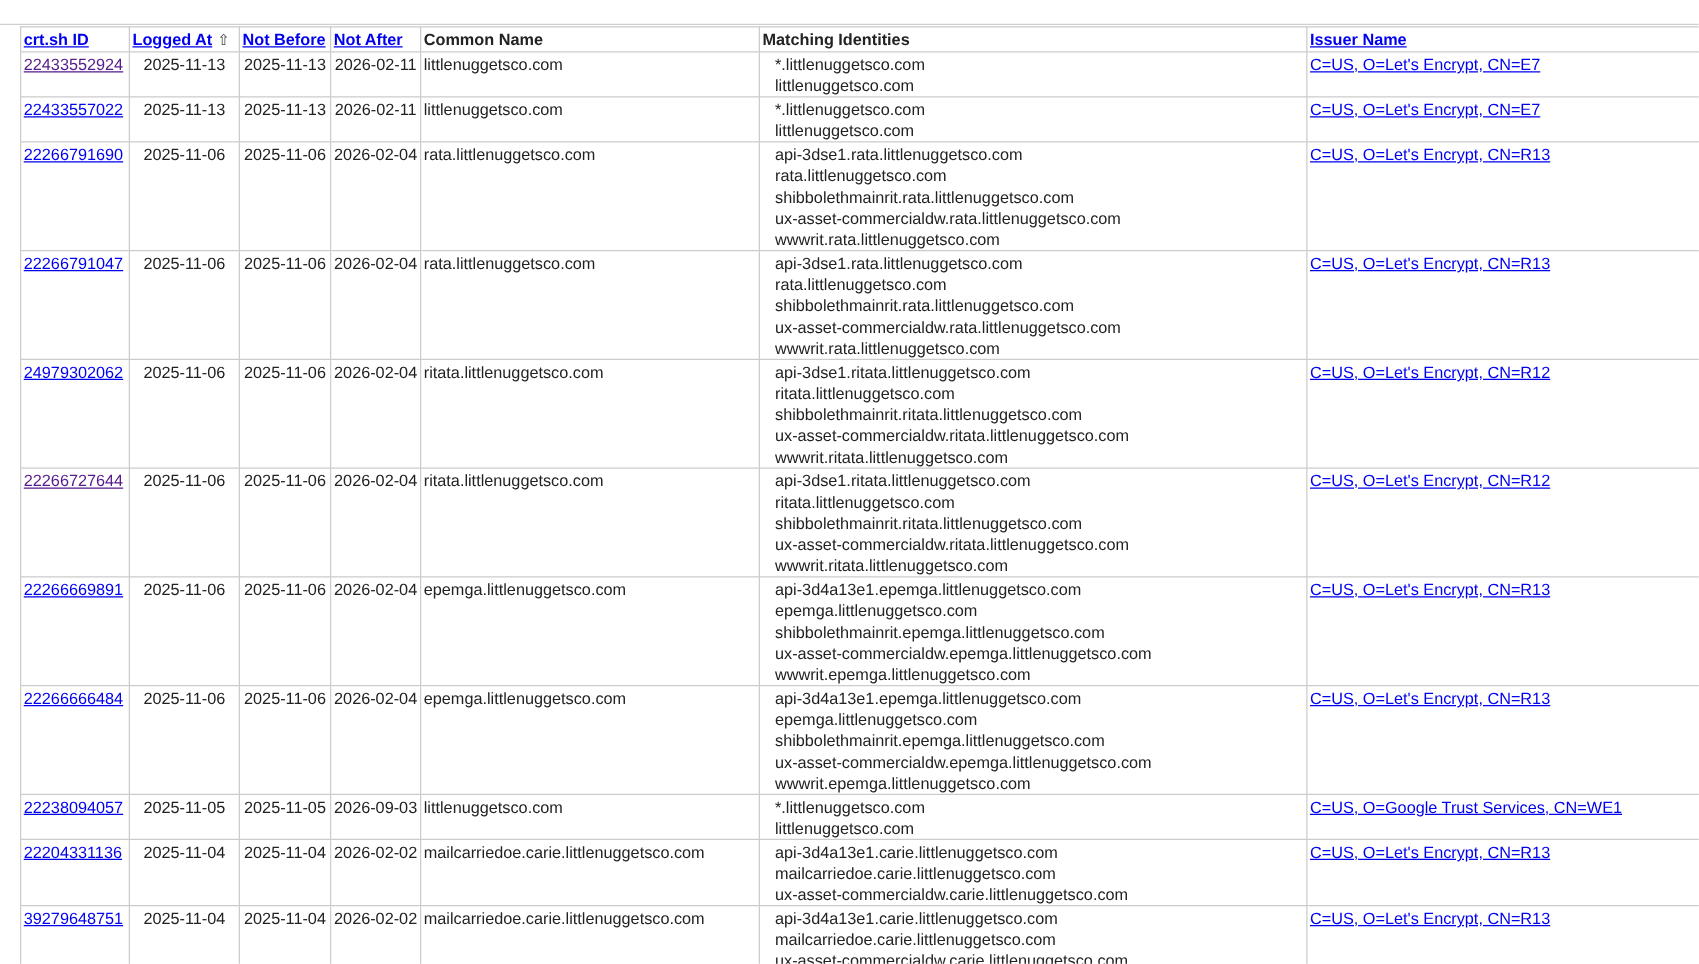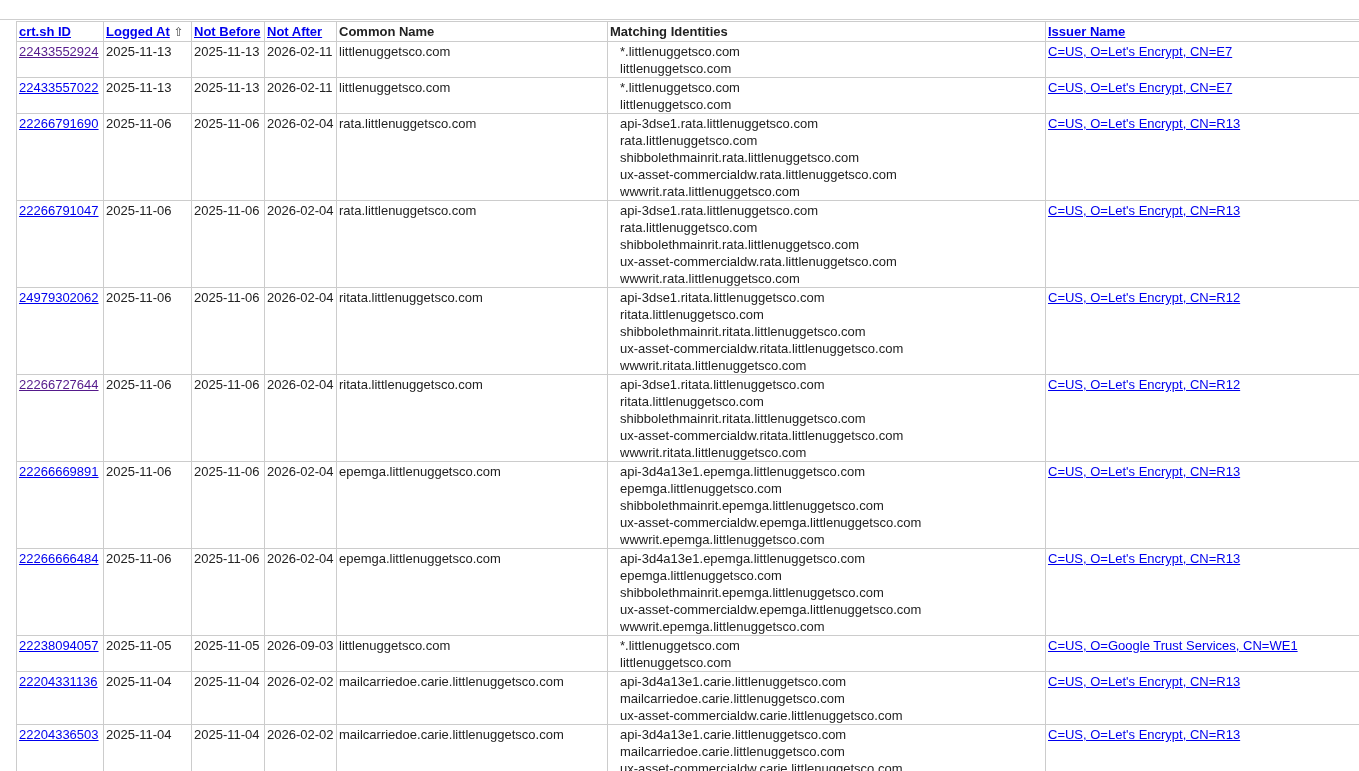--- a/index.html
+++ b/index.html
@@ -55,21 +55,21 @@
     }
     table.results td a.visited {
       color: #551a8b;
     }
     .sort-arrow {
       font-weight: normal;
       color: #444;
       margin-left: 4px;
       font-size: 12px;
     }
-    td.center { text-align: left; }
+    td.center { text-align: center; }
     td.left { text-align: left; }
     th.issuer { text-align: right; padding-right: 0; }
     .ident-line { display: block; margin-left: 10px; }
     col.c-id { width: 87px; }
     col.c-logged { width: 88px; }
     col.c-nb { width: 73px; }
     col.c-na { width: 72px; }
     col.c-cn { width: 271px; }
     col.c-mi { width: 438px; }
     col.c-iss { width: 371px; }
@@ -234,21 +234,21 @@
         <td class="center">2026-02-02</td>
         <td class="left">mailcarriedoe.carie.littlenuggetsco.com</td>
         <td class="left">
           <span class="ident-line">api-3d4a13e1.carie.littlenuggetsco.com</span>
           <span class="ident-line">mailcarriedoe.carie.littlenuggetsco.com</span>
           <span class="ident-line">ux-asset-commercialdw.carie.littlenuggetsco.com</span>
         </td>
         <td class="left"><a href="#">C=US, O=Let's Encrypt, CN=R13</a></td>
       </tr>
       <tr>
-        <td class="left"><a href="#">22204336503</a></td>
+        <td class="left"><a href="#">39279648751</a></td>
         <td class="center">2025-11-04</td>
         <td class="center">2025-11-04</td>
         <td class="center">2026-02-02</td>
         <td class="left">mailcarriedoe.carie.littlenuggetsco.com</td>
         <td class="left">
           <span class="ident-line">api-3d4a13e1.carie.littlenuggetsco.com</span>
           <span class="ident-line">mailcarriedoe.carie.littlenuggetsco.com</span>
           <span class="ident-line">ux-asset-commercialdw.carie.littlenuggetsco.com</span>
         </td>
         <td class="left"><a href="#">C=US, O=Let's Encrypt, CN=R13</a></td>

